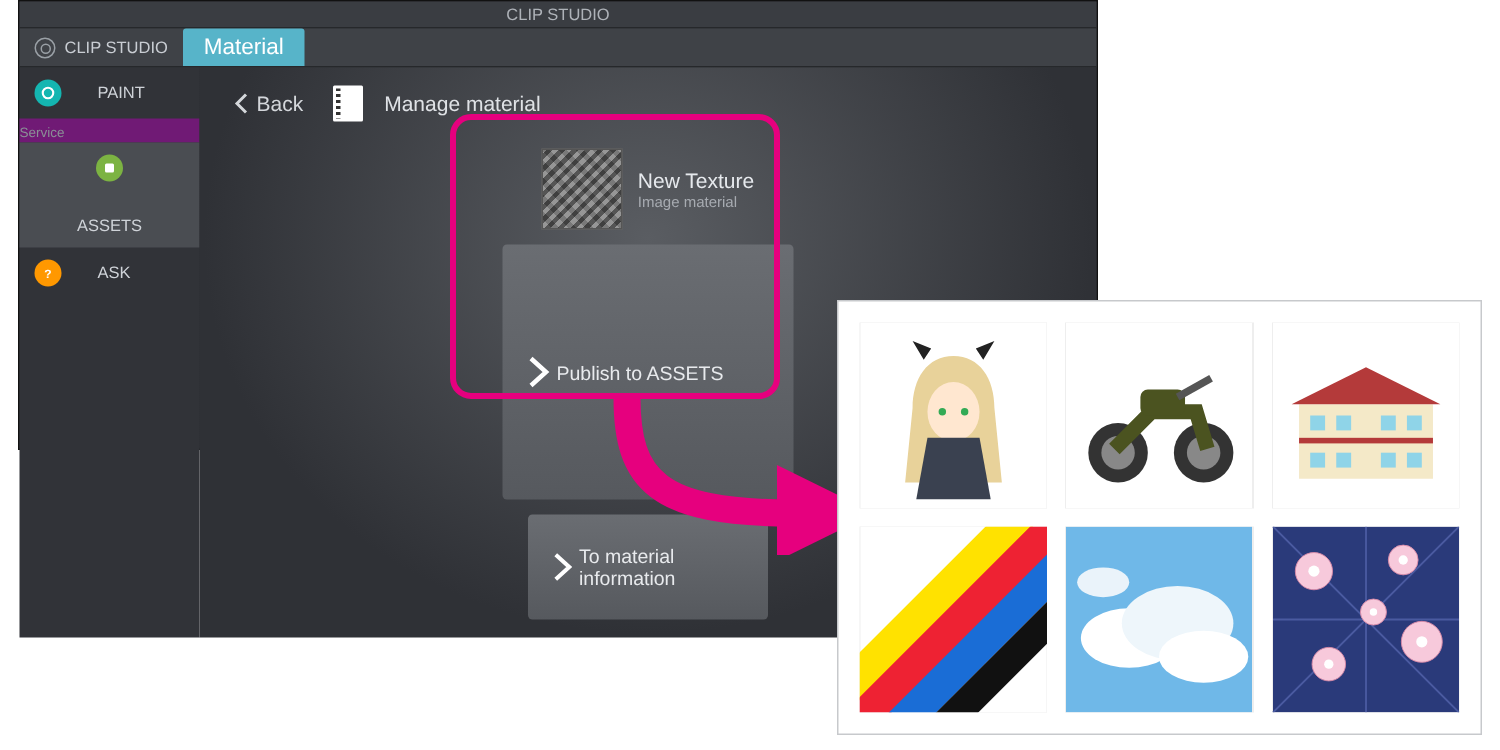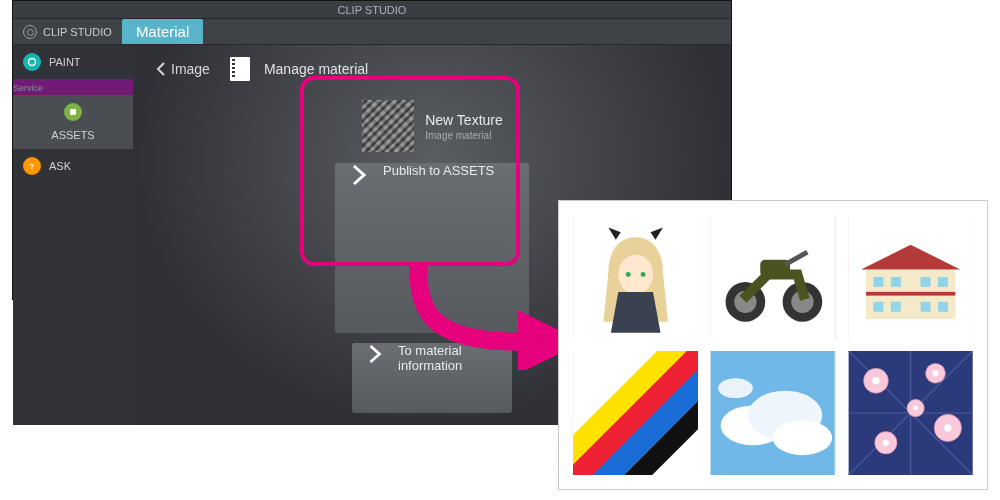--- a/index.html
+++ b/index.html
@@ -28,21 +28,21 @@
   .brand-icon::after{content:"";position:absolute;left:3px;top:3px;width:5px;height:5px;border:1.5px solid #9aa0a6;border-radius:50%;}
   .tab-active {
     background:#57b4c9; color:#fff; font-size:15px; height:100%;
     display:flex; align-items:center; padding:0 14px; border-radius:2px 2px 0 0;
   }
   .spacer { flex:1; }
   .login { display:flex; align-items:center; gap:6px; padding:0 14px; color:#c9cdd3; font-size:11px;margin-top:44px;}
   .user-icon{width:12px;height:12px;}
   .body { flex:1; display:flex; }
   .sidebar { width:120px; background:#313338; display:flex; flex-direction:column; }
-  .side-item { display:flex; align-items:center; gap:8px; padding:8px 10px; font-size:11px; color:#cfd3d8; cursor:pointer;}
+  .side-item { display:flex; align-items:center; gap:24px; padding:8px 10px; font-size:11px; color:#cfd3d8; cursor:pointer;}
   .side-item.active { background:#4a4d52;flex-direction:column; }
   .side-label-header{ font-size:9px; color:#8a8f96; padding:4px 0 2px; background:#701a75;}
   .ic-circle{width:18px;height:18px;border-radius:50%;display:flex;align-items:center;justify-content:center;}
   .ic-paint{background:#14b6b1;} .ic-assets{background:#7cb342;} .ic-ask{background:#ff9800;}
   .main {
     flex:1; background: radial-gradient(ellipse at 50% 30%, #5a5d62 0%, #2f3136 70%);
     padding: 12px 16px; position:relative;
   }
   .crumb { display:flex; align-items:center; gap:14px; margin-bottom:18px;}
   .back { display:flex; align-items:center; gap:4px; color:#d4d7db; font-size:14px; cursor:pointer; padding:4px 6px;}
@@ -53,21 +53,21 @@
   .cards { display:flex; align-items:center; gap:10px;flex-direction:column; }
   .mat-preview{display:flex;align-items:center;gap:10px;}
   .thumb{width:54px;height:54px;background:#777;border:1px solid #555;
     background-image:repeating-linear-gradient(45deg,#888 0 4px,#666 4px 8px),
       repeating-linear-gradient(-45deg,#999 0 3px,#555 3px 6px);
     background-blend-mode:overlay;}
   .mat-name{color:#e6e9ed;font-size:14px;}
   .mat-type{color:#a7abb1;font-size:10px;margin-top:2px;}
   .action-card{
     width:194px;height:170px;background:linear-gradient(#6a6d72,#56595e);
-    border-radius:3px;display:flex;gap:14px;padding:0 14px;
+    border-radius:3px;display:flex;align-items:center;gap:2px;padding:0 14px;
     color:#e8eaed;font-size:13px;cursor:pointer;
   }
   .action-card.small{width:160px;height:70px;}
   .chev{flex:0 0 auto;}
   .highlight{
     position:absolute; border:4px solid #e6007e; border-radius:14px;
     pointer-events:none;
   }
   .hl-card{ left:300px; top:76px; width:220px; height:190px; }
   .arrow-svg{position:absolute; left:398px; top:260px; width:200px; height:110px; }
@@ -130,21 +130,21 @@
         <span>ASK</span>
       </div>
     </div>
 
     <div class="main">
       <div class="crumb">
         <div class="back">
           <svg width="12" height="14" viewBox="0 0 12 14">
             <path d="M9 1 L3 7 L9 13" fill="none" stroke="#d4d7db" stroke-width="2"></path>
           </svg>
-          <span>Image</span>
+          <span>Back</span>
         </div>
         <span class="film-icon"></span>
         <span class="crumb-title">Manage material</span>
       </div>
 
       <div class="cards">
         <div class="mat-preview">
           <div class="thumb"></div>
           <div>
             <div class="mat-name">New Texture</div>

